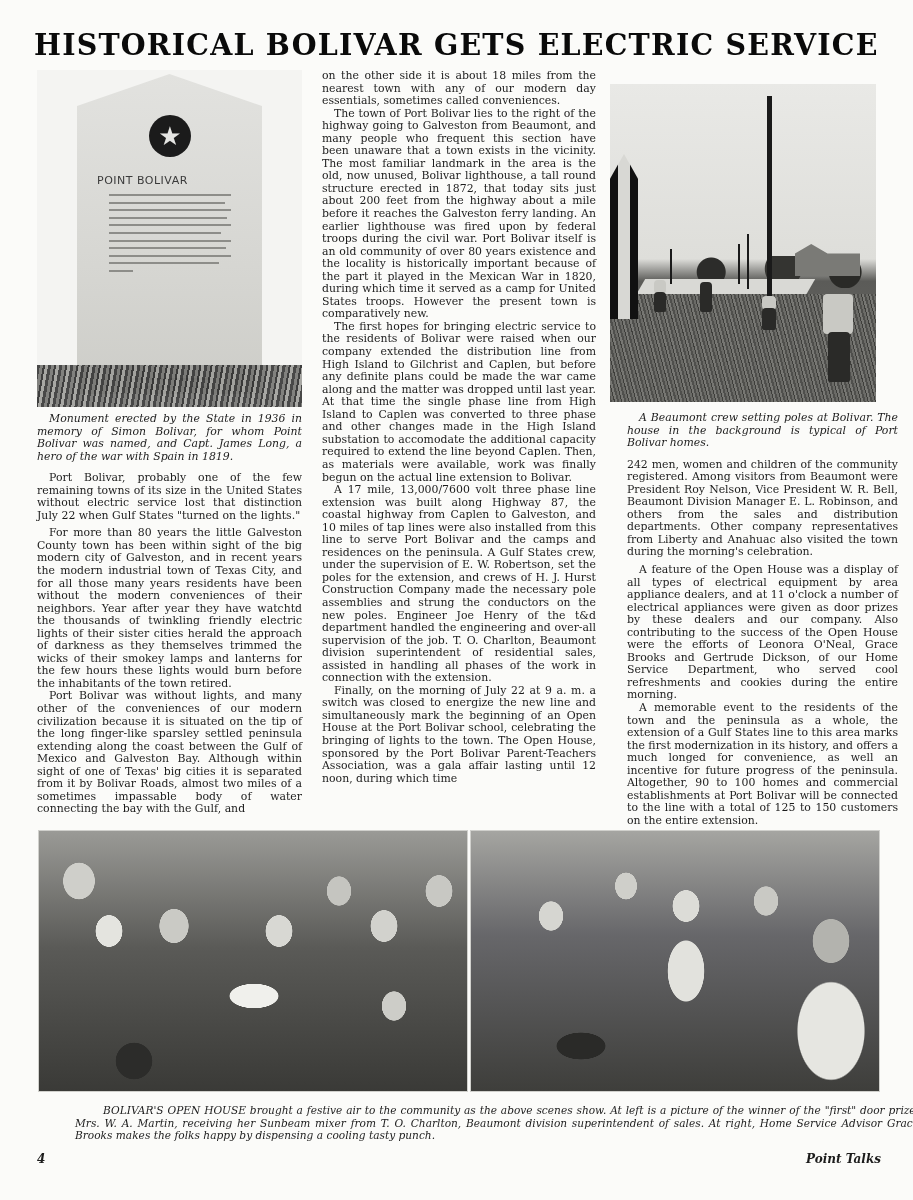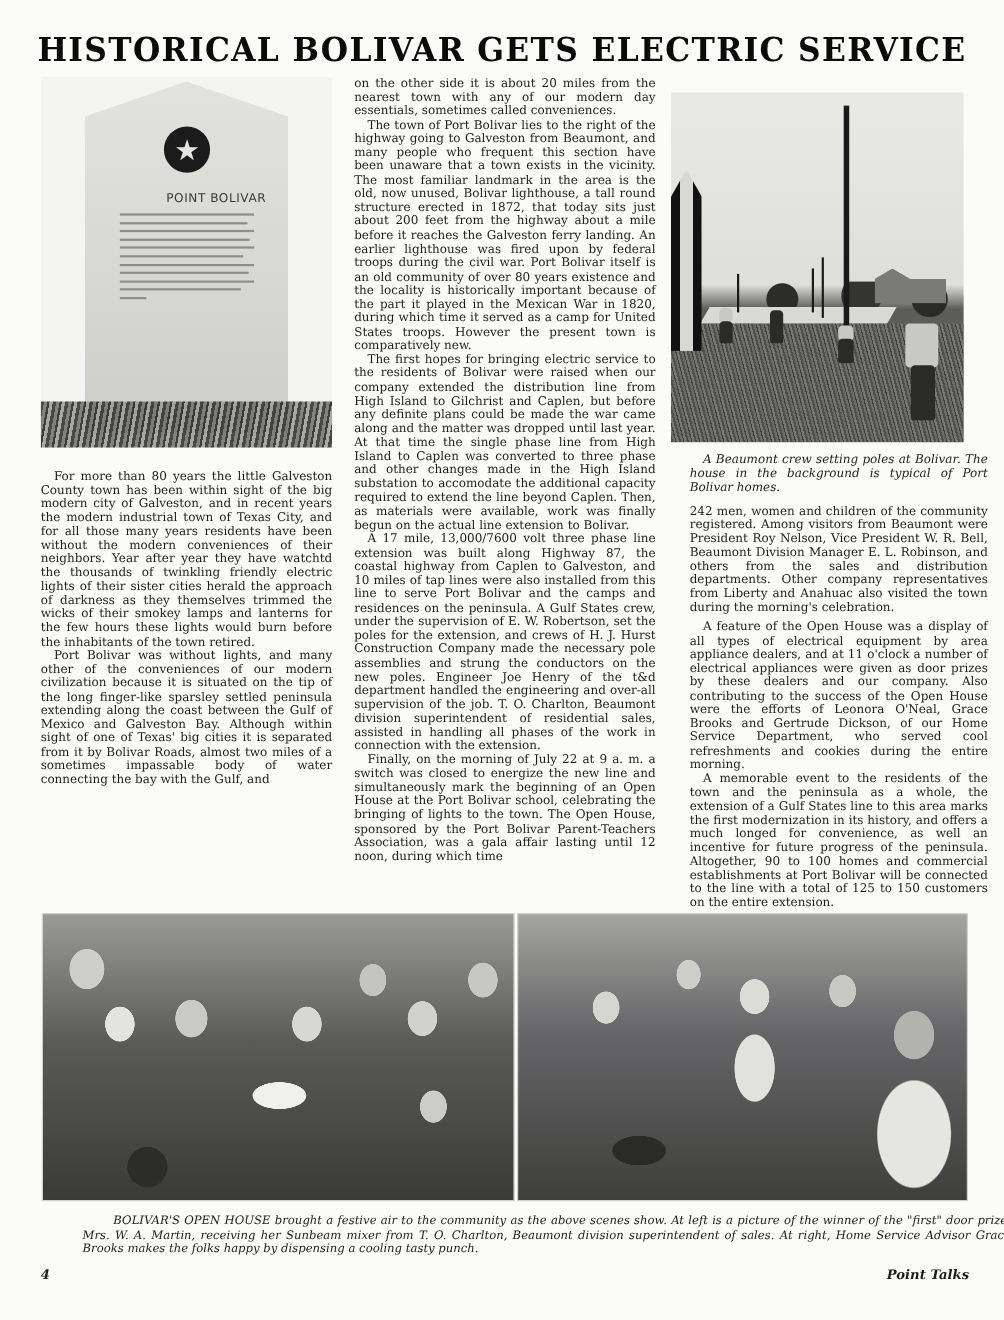--- a/index.html
+++ b/index.html
@@ -28,21 +28,21 @@
   }
   .monument-stone {
     position: absolute; left: 40px; top: 4px; width: 185px; height: 320px;
     background: linear-gradient(180deg, #e2e2df 0%, #d6d6d2 60%, #cdcdc8 100%);
     clip-path: polygon(50% 0, 100% 10%, 100% 100%, 0 100%, 0 10%);
   }
   .monument-seal {
     position: absolute; left: 112px; top: 45px; width: 42px; height: 42px; border-radius: 50%;
     background: #1b1b1b; display: flex; align-items: center; justify-content: center; color: #e5e5e2; font-size: 26px;
   }
-  .monument-title { position: absolute; left: 60px; top: 104px; width: 145px; text-align: right; font-family: "DejaVu Sans", sans-serif; font-size: 11px; letter-spacing: 0.5px; color: #3a3a3a; }
+  .monument-title { position: absolute; left: 60px; top: 104px; width: 145px; text-align: left; font-family: "DejaVu Sans", sans-serif; font-size: 11px; letter-spacing: 0.5px; color: #3a3a3a; }
   .monument-lines { position: absolute; left: 72px; top: 124px; width: 122px; }
   .monument-lines div { height: 2px; background: #8d8d89; margin-bottom: 5.6px; }
   .monument-foot { position: absolute; left: 95px; top: 308px; width: 80px; height: 6px; border-top: 2px solid #a8a8a4; border-bottom: 2px solid #b5b5b1; }
   .monument-shrubs {
     position: absolute; left: 0; bottom: 0; width: 265px; height: 42px;
     background: repeating-linear-gradient(100deg, #2a2a2a 0 3px, #6d6d6a 3px 6px, #1e1e1e 6px 8px, #9a9a96 8px 11px);
     opacity: 0.85;
   }
 
   
@@ -117,28 +117,30 @@
       <div style="width:96%"></div>
       <div></div>
       <div style="width:90%"></div>
       <div style="width:20%"></div>
   </div>
   <div class="monument-foot"></div>
   <div class="monument-shrubs"></div>
 </div>
 
 <div class="col col1" style="top:413px;">
+  <div class="caption indent">Monument erected by the State in 1936 in memory of Simon Bolivar, for whom Point Bolivar was named, and Capt. James Long, a hero of the war with Spain in 1819.</div>
   <div style="height:9px"></div>
+  <p>Port Bolivar, probably one of the few remaining towns of its size in the United States without electric service lost that distinction July 22 when Gulf States "turned on the lights."</p>
   <div style="height:5px"></div>
   <p>For more than 80 years the little Galveston County town has been within sight of the big modern city of Galveston, and in recent years the modern industrial town of Texas City, and for all those many years residents have been without the modern conveniences of their neighbors. Year after year they have watchtd the thousands of twinkling friendly electric lights of their sister cities herald the approach of darkness as they themselves trimmed the wicks of their smokey lamps and lanterns for the few hours these lights would burn before the inhabitants of the town retired.</p>
   <p>Port Bolivar was without lights, and many other of the conveniences of our modern civilization because it is situated on the tip of the long finger-like sparsley settled peninsula extending along the coast between the Gulf of Mexico and Galveston Bay. Although within sight of one of Texas' big cities it is separated from it by Bolivar Roads, almost two miles of a sometimes impassable body of water connecting the bay with the Gulf, and</p>
 </div>
 
 <div class="col col2">
-  <p class="noindent">on the other side it is about 20 miles from the nearest town with any of our modern day essentials, sometimes called conveniences.</p>
+  <p class="noindent">on the other side it is about 18 miles from the nearest town with any of our modern day essentials, sometimes called conveniences.</p>
   <p>The town of Port Bolivar lies to the right of the highway going to Galveston from Beaumont, and many people who frequent this section have been unaware that a town exists in the vicinity. The most familiar landmark in the area is the old, now unused, Bolivar lighthouse, a tall round structure erected in 1872, that today sits just about 200 feet from the highway about a mile before it reaches the Galveston ferry landing. An earlier lighthouse was fired upon by federal troops during the civil war. Port Bolivar itself is an old community of over 80 years existence and the locality is historically important because of the part it played in the Mexican War in 1820, during which time it served as a camp for United States troops. However the present town is comparatively new.</p>
   <p>The first hopes for bringing electric service to the residents of Bolivar were raised when our company extended the distribution line from High Island to Gilchrist and Caplen, but before any definite plans could be made the war came along and the matter was dropped until last year. At that time the single phase line from High Island to Caplen was converted to three phase and other changes made in the High Island substation to accomodate the additional capacity required to extend the line beyond Caplen. Then, as materials were available, work was finally begun on the actual line extension to Bolivar.</p>
   <p>A 17 mile, 13,000/7600 volt three phase line extension was built along Highway 87, the coastal highway from Caplen to Galveston, and 10 miles of tap lines were also installed from this line to serve Port Bolivar and the camps and residences on the peninsula. A Gulf States crew, under the supervision of E. W. Robertson, set the poles for the extension, and crews of H. J. Hurst Construction Company made the necessary pole assemblies and strung the conductors on the new poles. Engineer Joe Henry of the t&amp;d department handled the engineering and over-all supervision of the job. T. O. Charlton, Beaumont division superintendent of residential sales, assisted in handling all phases of the work in connection with the extension.</p>
   <p>Finally, on the morning of July 22 at 9 a. m. a switch was closed to energize the new line and simultaneously mark the beginning of an Open House at the Port Bolivar school, celebrating the bringing of lights to the town. The Open House, sponsored by the Port Bolivar Parent-Teachers Association, was a gala affair lasting until 12 noon, during which time</p>
 </div>
 
 <div class="photo-poles">
   <div class="trees"></div>
   <div class="house"></div>
   <div class="road"></div>

